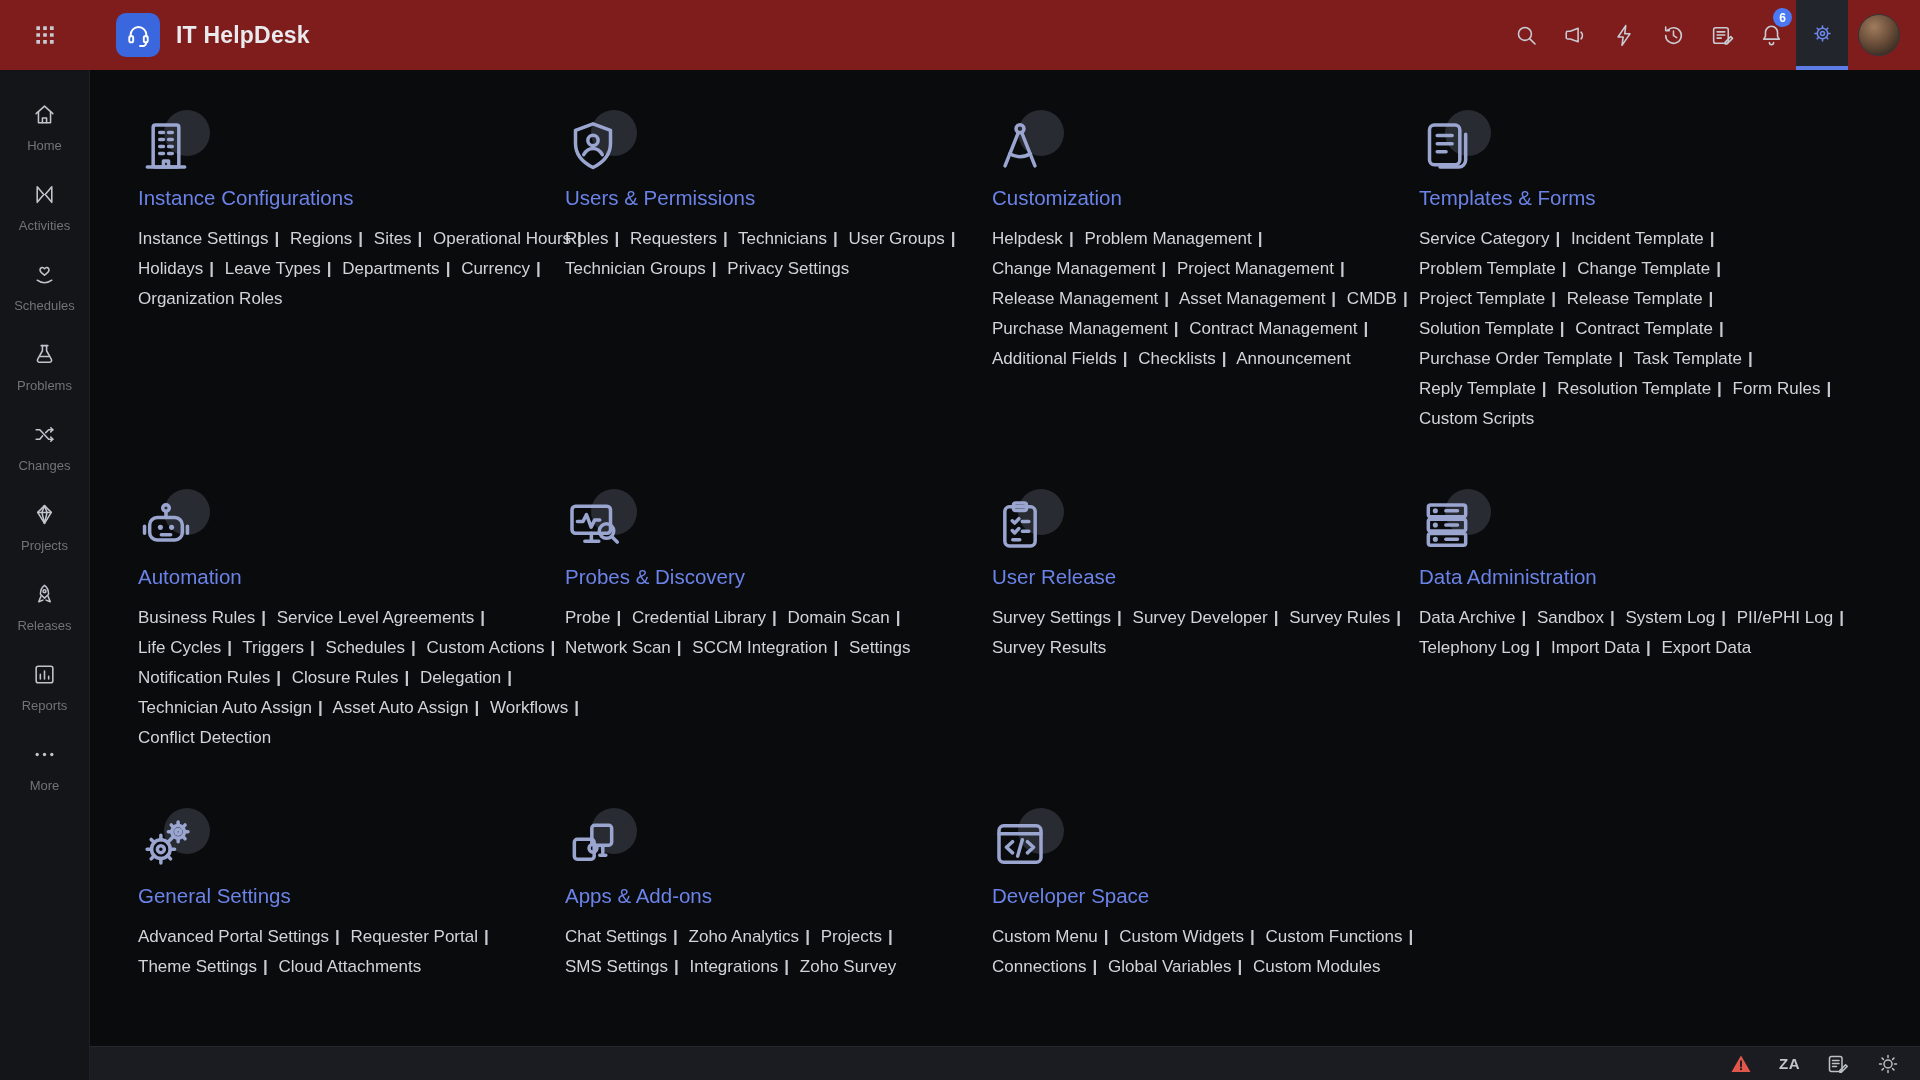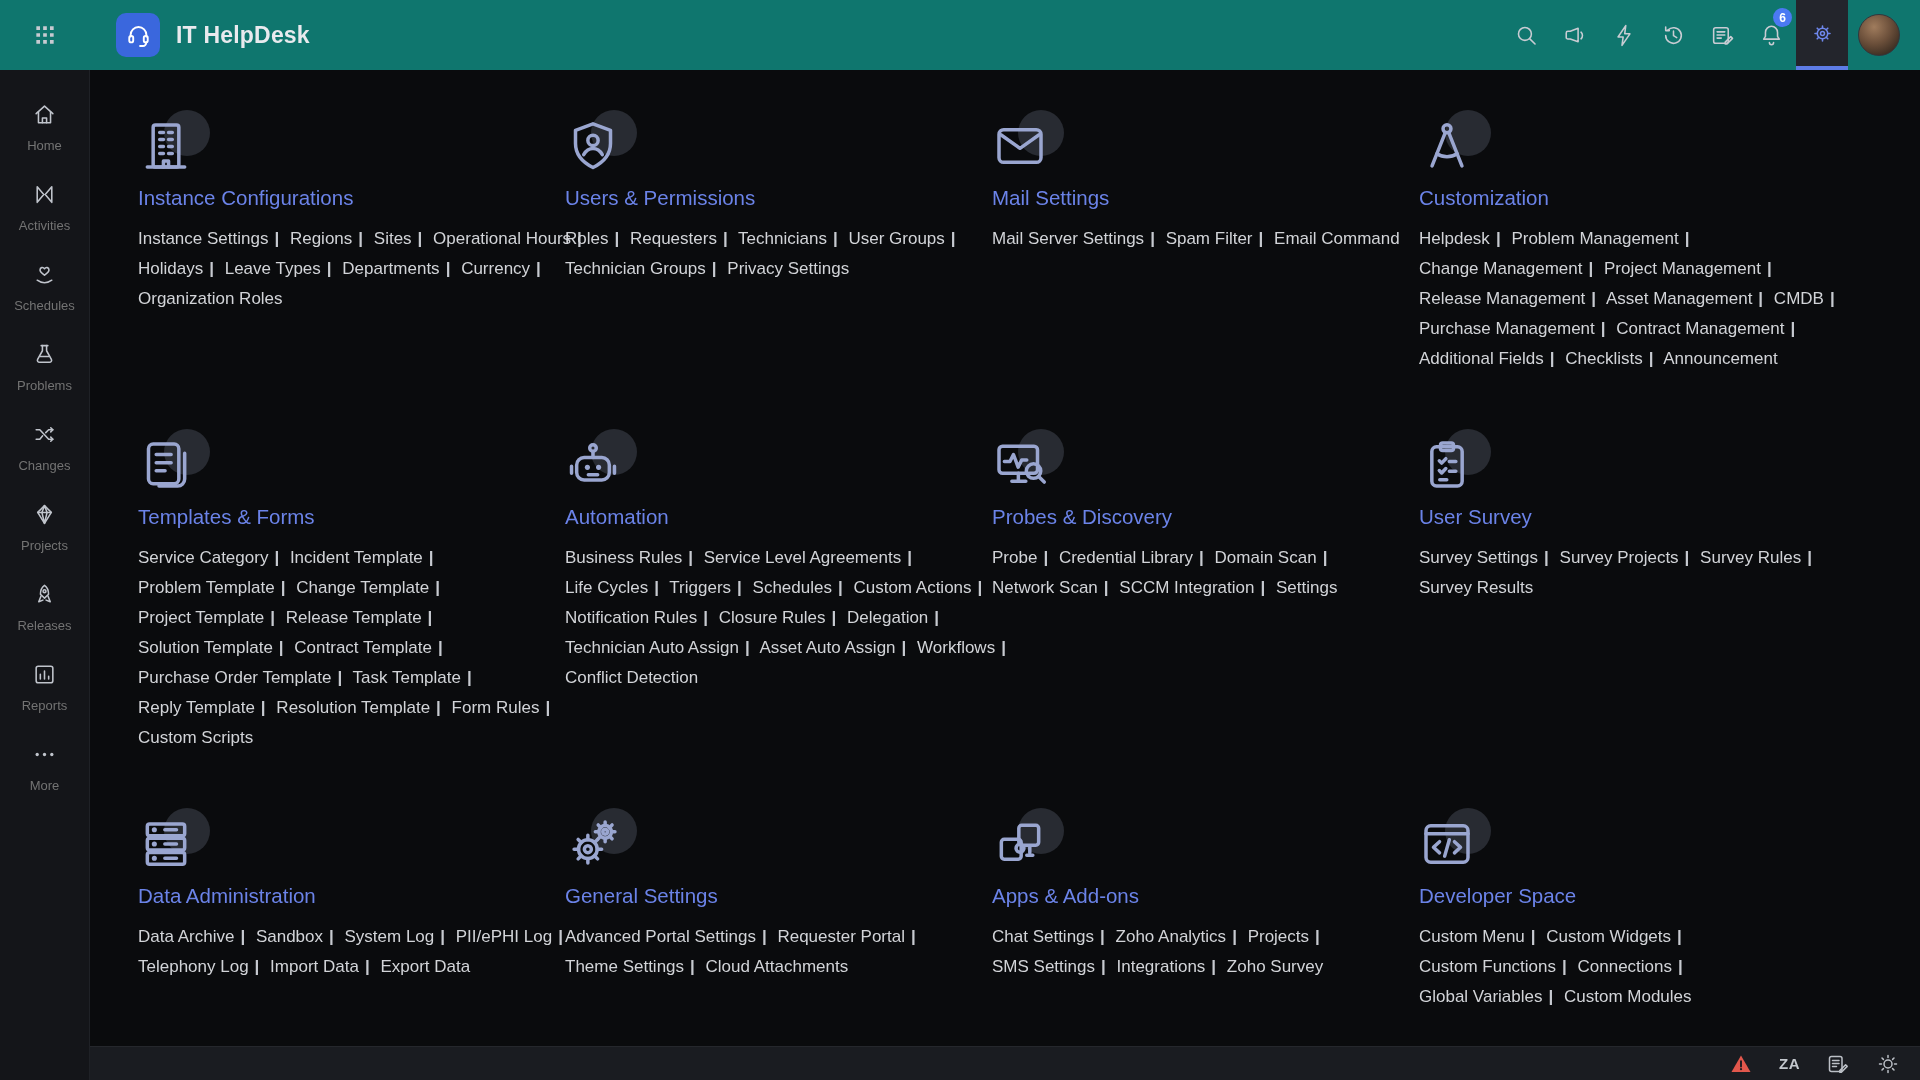--- a/index.html
+++ b/index.html
@@ -1,20 +1,20 @@
 <!DOCTYPE html>
 <html><head>
 <meta charset="utf-8">
 <style>
   * { box-sizing: border-box; margin: 0; padding: 0; }
   html,body { width:1920px; height:1080px; overflow:hidden; background:#0a0b0d;
               font-family:"Liberation Sans", sans-serif; }
 
   
-  .topbar { position:absolute; top:0; left:0; right:0; height:70px; background:#0f766e;
+  .topbar { position:absolute; top:0; left:0; right:0; height:70px; background:#7f1d1d;
             display:flex; align-items:center; z-index:20;justify-content:center; }
   .waffle { width:90px; height:70px; display:flex; align-items:center; justify-content:center;
             color:#c7cad1; cursor:pointer; flex:0 0 auto; }
   .waffle svg { width:26px; height:26px; }
   .logo-tile { width:44px; height:44px; border-radius:10px; background:#3a67dd; margin-left:26px;
                display:flex; align-items:center; justify-content:center; cursor:pointer; flex:0 0 auto; }
   .logo-tile svg { width:27px; height:27px; color:#ffffff; }
   .app-title { color:#e9eaee; font-size:23px; font-weight:700; margin-left:16px; letter-spacing:.2px; }
   .tb-right { margin-left:auto; display:flex; height:100%; align-items:stretch; }
   .tb-btn { width:49px; display:flex; align-items:center; justify-content:center; position:relative;
@@ -223,26 +223,20 @@
           </div><a class="cat-title">Instance Configurations</a><div class="links"><span class="lg"><a class="lnk">Instance Settings</a><span class="sep">|</span></span> <span class="lg"><a class="lnk">Regions</a><span class="sep">|</span></span> <span class="lg"><a class="lnk">Sites</a><span class="sep">|</span></span> <span class="lg"><a class="lnk">Operational Hours</a><span class="sep">|</span></span> <span class="lg"><a class="lnk">Holidays</a><span class="sep">|</span></span> <span class="lg"><a class="lnk">Leave Types</a><span class="sep">|</span></span> <span class="lg"><a class="lnk">Departments</a><span class="sep">|</span></span> <span class="lg"><a class="lnk">Currency</a><span class="sep">|</span></span> <span class="lg"><a class="lnk">Organization Roles</a></span> </div></div>
         <div class="card"><div class="cat-icon">
             <svg viewBox="0 0 24 24" fill="none" stroke="currentColor" stroke-width="1.5" stroke-linecap="round" stroke-linejoin="round" aria-hidden="true">
               <path d="M12 2.5l7.5 2.8v5.6c0 4.8-3.1 8.1-7.5 10.3-4.4-2.2-7.5-5.5-7.5-10.3V5.3z"></path>
               <circle cx="12" cy="9.6" r="2.2"></circle>
               <path d="M8 15.7c1-1.7 2.4-2.6 4-2.6s3 .9 4 2.6"></path>
             </svg>
           </div><a class="cat-title">Users &amp; Permissions</a><div class="links"><span class="lg"><a class="lnk">Roles</a><span class="sep">|</span></span> <span class="lg"><a class="lnk">Requesters</a><span class="sep">|</span></span> <span class="lg"><a class="lnk">Technicians</a><span class="sep">|</span></span> <span class="lg"><a class="lnk">User Groups</a><span class="sep">|</span></span> <span class="lg"><a class="lnk">Technician Groups</a><span class="sep">|</span></span> <span class="lg"><a class="lnk">Privacy Settings</a></span> </div></div>
         <div class="card"><div class="cat-icon">
             <svg viewBox="0 0 24 24" fill="none" stroke="currentColor" stroke-width="1.5" stroke-linecap="round" stroke-linejoin="round" aria-hidden="true">
-              <rect x="3" y="5" width="18" height="14" rx="2"></rect>
-              <path d="M3.8 7.2L12 13l8.2-5.8"></path>
-            </svg>
-          </div><a class="cat-title">Mail Settings</a><div class="links"><span class="lg"><a class="lnk">Mail Server Settings</a><span class="sep">|</span></span> <span class="lg"><a class="lnk">Spam Filter</a><span class="sep">|</span></span> <span class="lg"><a class="lnk">Email Command</a></span> </div></div>
-        <div class="card"><div class="cat-icon">
-            <svg viewBox="0 0 24 24" fill="none" stroke="currentColor" stroke-width="1.5" stroke-linecap="round" stroke-linejoin="round" aria-hidden="true">
               <circle cx="12" cy="4.6" r="1.7"></circle>
               <path d="M11.3 6.2L5.6 20.5M12.7 6.2l5.7 14.3"></path>
               <path d="M7.7 15.3c2.6 1.7 6 1.7 8.6 0"></path>
             </svg>
           </div><a class="cat-title">Customization</a><div class="links"><span class="lg"><a class="lnk">Helpdesk</a><span class="sep">|</span></span> <span class="lg"><a class="lnk">Problem Management</a><span class="sep">|</span></span> <span class="lg"><a class="lnk">Change Management</a><span class="sep">|</span></span> <span class="lg"><a class="lnk">Project Management</a><span class="sep">|</span></span> <span class="lg"><a class="lnk">Release Management</a><span class="sep">|</span></span> <span class="lg"><a class="lnk">Asset Management</a><span class="sep">|</span></span> <span class="lg"><a class="lnk">CMDB</a><span class="sep">|</span></span> <span class="lg"><a class="lnk">Purchase Management</a><span class="sep">|</span></span> <span class="lg"><a class="lnk">Contract Management</a><span class="sep">|</span></span> <span class="lg"><a class="lnk">Additional Fields</a><span class="sep">|</span></span> <span class="lg"><a class="lnk">Checklists</a><span class="sep">|</span></span> <span class="lg"><a class="lnk">Announcement</a></span> </div></div>
         <div class="card"><div class="cat-icon">
             <svg viewBox="0 0 24 24" fill="none" stroke="currentColor" stroke-width="1.5" stroke-linecap="round" stroke-linejoin="round" aria-hidden="true">
               <rect x="4.5" y="3" width="13" height="17" rx="2"></rect>
               <path d="M7.8 7.5h6.4M7.8 11h6.4M7.8 14.5h3.8"></path>
               <path d="M20 7v11a3 3 0 0 1-3 3h-8"></path>
@@ -267,21 +261,21 @@
               <circle cx="17.8" cy="14.6" r="3.1"></circle>
               <path d="M20 16.9l2.4 2.4"></path>
             </svg>
           </div><a class="cat-title">Probes &amp; Discovery</a><div class="links"><span class="lg"><a class="lnk">Probe</a><span class="sep">|</span></span> <span class="lg"><a class="lnk">Credential Library</a><span class="sep">|</span></span> <span class="lg"><a class="lnk">Domain Scan</a><span class="sep">|</span></span> <span class="lg"><a class="lnk">Network Scan</a><span class="sep">|</span></span> <span class="lg"><a class="lnk">SCCM Integration</a><span class="sep">|</span></span> <span class="lg"><a class="lnk">Settings</a></span> </div></div>
         <div class="card"><div class="cat-icon">
             <svg viewBox="0 0 24 24" fill="none" stroke="currentColor" stroke-width="1.5" stroke-linecap="round" stroke-linejoin="round" aria-hidden="true">
               <rect x="5.5" y="4.2" width="13" height="16.8" rx="2"></rect>
               <rect x="9.2" y="2.6" width="5.6" height="3.2" rx="1"></rect>
               <path d="M8.7 10.2l1 1 1.8-1.9M13 10.5h2.8M8.7 14.4l1 1 1.8-1.9M13 14.7h2.8M8.9 18.3h3"></path>
             </svg>
-          </div><a class="cat-title">User Survey</a><div class="links"><span class="lg"><a class="lnk">Survey Settings</a><span class="sep">|</span></span> <span class="lg"><a class="lnk">Survey Projects</a><span class="sep">|</span></span> <span class="lg"><a class="lnk">Survey Rules</a><span class="sep">|</span></span> <span class="lg"><a class="lnk">Survey Results</a></span> </div></div>
+          </div><a class="cat-title">User Release</a><div class="links"><span class="lg"><a class="lnk">Survey Settings</a><span class="sep">|</span></span> <span class="lg"><a class="lnk">Survey Developer</a><span class="sep">|</span></span> <span class="lg"><a class="lnk">Survey Rules</a><span class="sep">|</span></span> <span class="lg"><a class="lnk">Survey Results</a></span> </div></div>
         <div class="card"><div class="cat-icon">
             <svg viewBox="0 0 24 24" fill="none" stroke="currentColor" stroke-width="1.5" stroke-linecap="round" stroke-linejoin="round" aria-hidden="true">
               <rect x="4" y="3.4" width="16" height="5.1" rx="1"></rect>
               <rect x="4" y="9.5" width="16" height="5.1" rx="1"></rect>
               <rect x="4" y="15.6" width="16" height="5.1" rx="1"></rect>
               <path d="M7 5.9h.01M7 12h.01M7 18.1h.01" stroke-width="2.2"></path>
               <path d="M11.5 5.9h5M11.5 12h5M11.5 18.1h5"></path>
             </svg>
           </div><a class="cat-title">Data Administration</a><div class="links"><span class="lg"><a class="lnk">Data Archive</a><span class="sep">|</span></span> <span class="lg"><a class="lnk">Sandbox</a><span class="sep">|</span></span> <span class="lg"><a class="lnk">System Log</a><span class="sep">|</span></span> <span class="lg"><a class="lnk">PII/ePHI Log</a><span class="sep">|</span></span> <span class="lg"><a class="lnk">Telephony Log</a><span class="sep">|</span></span> <span class="lg"><a class="lnk">Import Data</a><span class="sep">|</span></span> <span class="lg"><a class="lnk">Export Data</a></span> </div></div>
         <div class="card"><div class="cat-icon">

